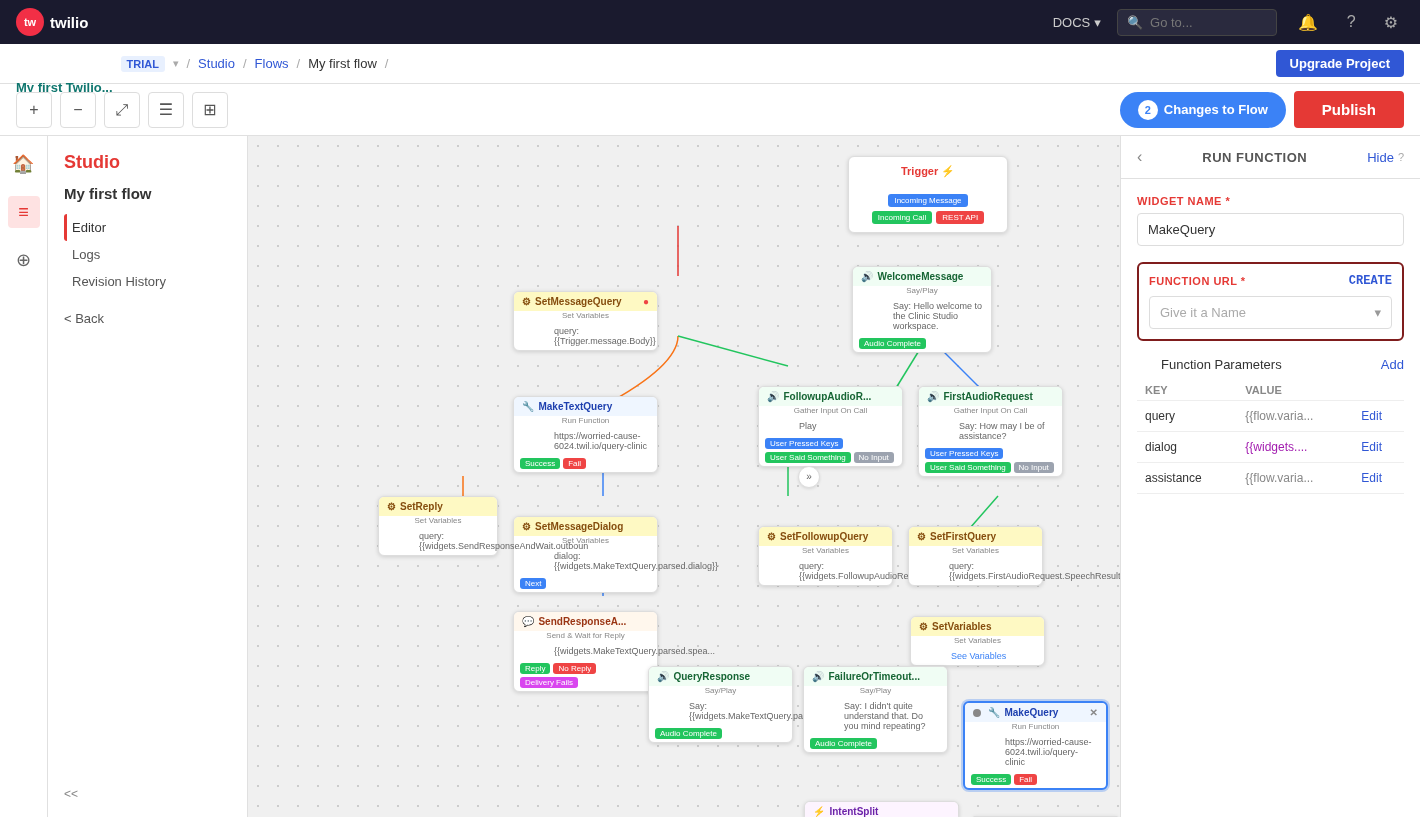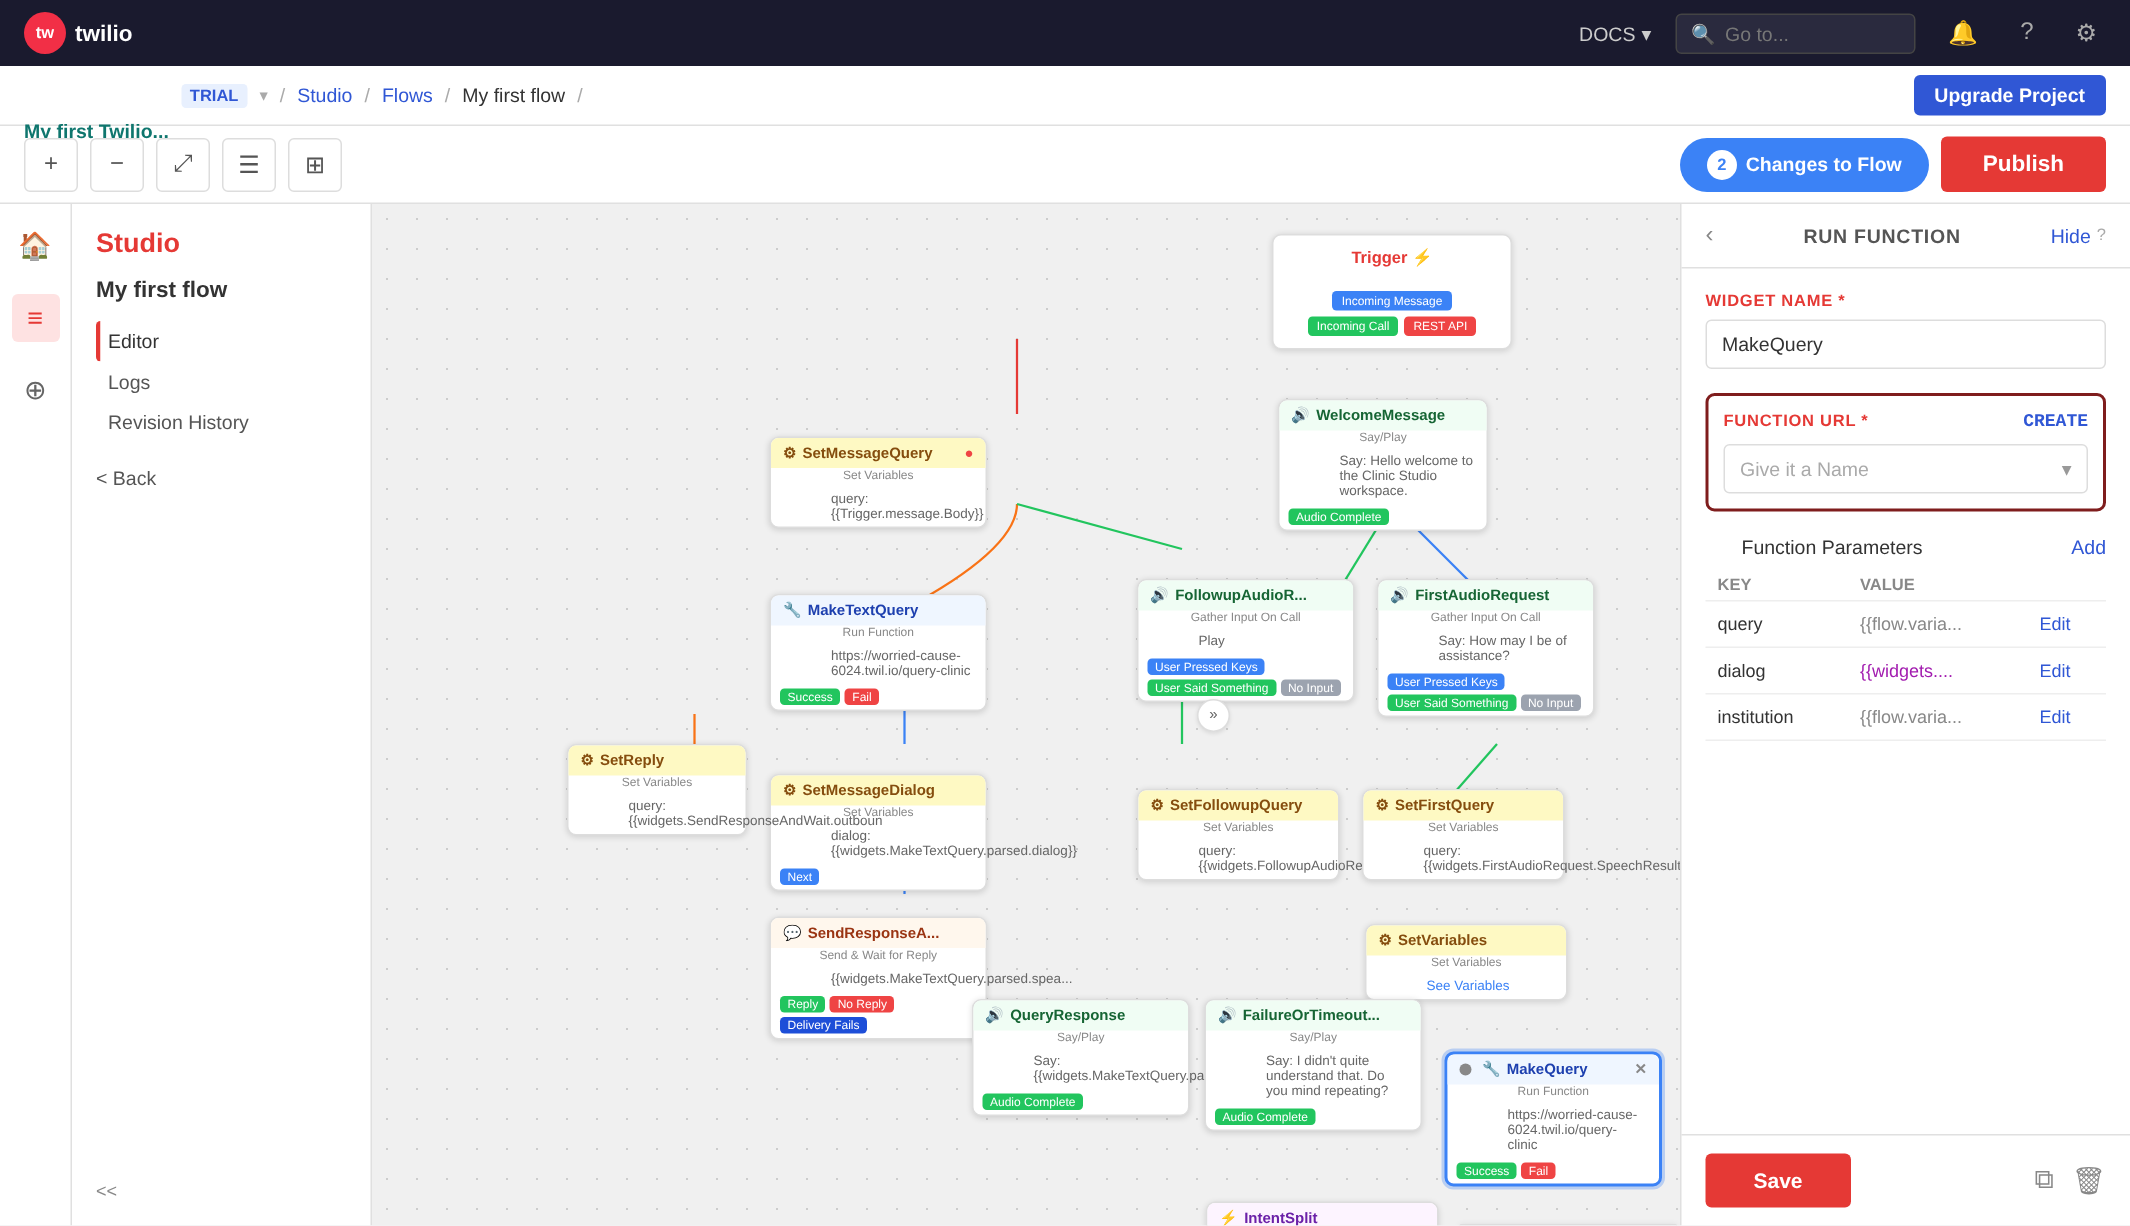--- a/index.html
+++ b/index.html
@@ -170,21 +170,21 @@
       font-size: 10px;
       display: flex; align-items: center; gap: 4px;
     }
     .node-body { padding: 4px 8px; font-size: 9px; color: #666; margin-left: 32px; }
     .node-label { font-size: 8px; color: #888; text-align: center; margin-bottom: 2px; }
     .node-footer { padding: 3px 6px; display: flex; gap: 3px; flex-wrap: wrap; }
     .tag { font-size: 8px; padding: 1px 5px; border-radius: 3px; color: white; }
     .tag-green { background: #22c55e; }
     .tag-red { background: #ef4444; }
     .tag-gray { background: #9ca3af; }
-    .tag-orange { background: #1d4ed8; }
+    .tag-orange { background: #d946ef; }
     .tag-blue { background: #3b82f6; }
 
     .trigger-node {
       position: absolute;
       background: white;
       border-radius: 6px;
       border: 1px solid #ddd;
       padding: 8px;
       box-shadow: 0 1px 4px rgba(0,0,0,0.15);
     }
@@ -639,31 +639,24 @@
     <td>query</td>
     <td style="color:#888;">{{flow.varia...</td>
     <td><span style="color:#3057d5;font-size:12px;cursor:pointer;">Edit</span></td>
   </tr>
               <tr>
     <td>dialog</td>
     <td style="color:#a21caf;">{{widgets....</td>
     <td><span style="color:#3057d5;font-size:12px;cursor:pointer;">Edit</span></td>
   </tr>
               <tr>
-    <td>institution</td>
+    <td>assistance</td>
     <td style="color:#888;">{{flow.varia...</td>
     <td><span style="color:#3057d5;font-size:12px;cursor:pointer;">Edit</span></td>
   </tr>
             </tbody>
         </table>
       </div>
     </div>
 
-    <div class="panel-footer">
-      <button class="save-btn">Save</button>
-      <div class="footer-actions">
-        <span class="footer-icon">⧉</span>
-        <span class="footer-icon">🗑</span>
-      </div>
-    </div>
   </div>
 
 </div>
 
 </body></html>

